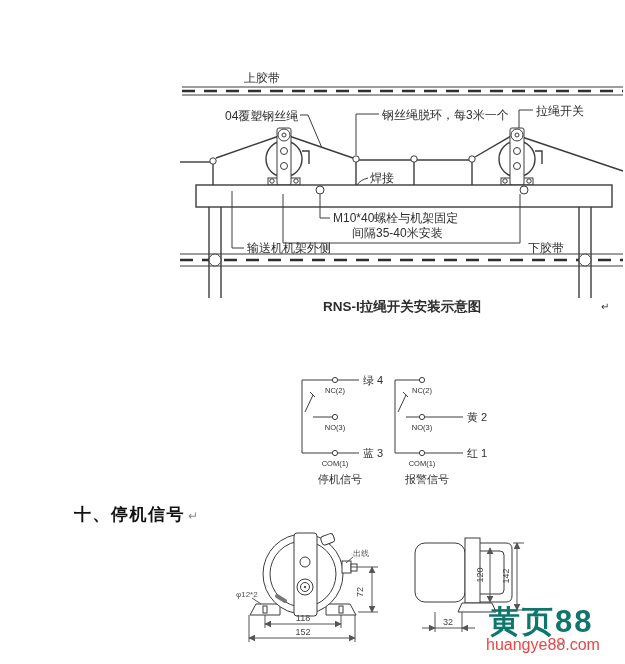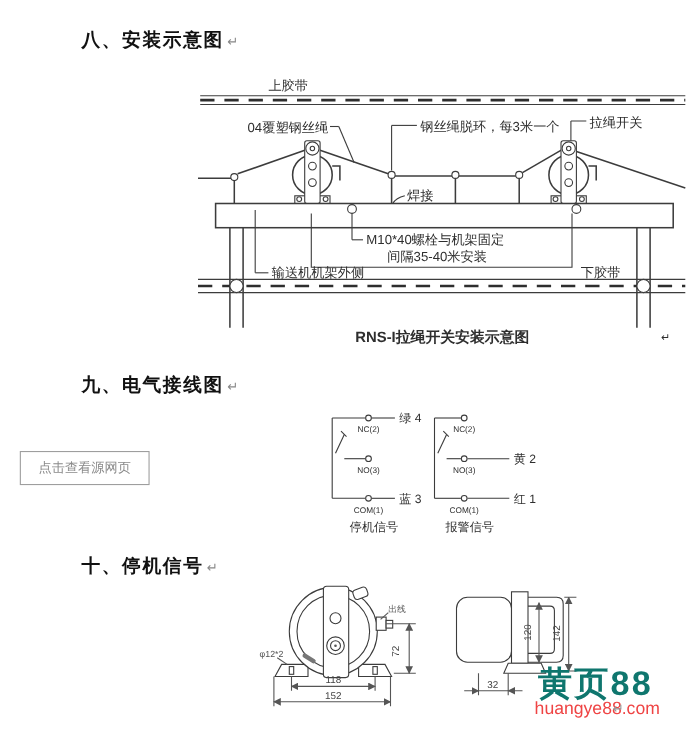--- a/index.html
+++ b/index.html
@@ -24,23 +24,20 @@
   .wm-brand{position:absolute;left:489px;top:601px;font-size:31px;font-weight:bold;
             color:#0f766e;letter-spacing:2px;white-space:nowrap;}
   .wm-domain{position:absolute;left:486px;top:636px;font-size:16px;color:#ef4444;white-space:nowrap;}
   .wm-mark{position:absolute;left:557px;top:637px;color:#999;font-size:12px;}
 </style>
 </head>
 <body>
 
 <div class="page">
 
-  <div class="heading" style="left:74px;top:25px;">
-    <span>八、安装示意图</span><span class="pmark">↵</span>
-  </div>
 
   <svg style="left:180px;top:58px;" width="445" height="262" viewBox="0 0 445 262">
     <defs>
       <marker id="arw" viewBox="0 0 10 10" refX="9" refY="5" markerWidth="7" markerHeight="7" orient="auto-start-reverse">
         <path d="M0,0 L10,5 L0,10 z" fill="#555"></path>
       </marker>
     </defs>
 
     <text x="64" y="24" class="lbl">上胶带</text>
     <g>
@@ -147,27 +144,21 @@
       <line class="beltdash" x1="0" y1="202" x2="443" y2="202"></line>
       <line class="ln" x1="0" y1="208" x2="443" y2="208"></line>
       <circle class="wh" cx="35" cy="202" r="6"></circle>
       <circle class="wh" cx="405" cy="202" r="6"></circle>
     </g>
 
     <text x="143" y="253" style="font-size:13.5px;font-weight:600;">RNS-I拉绳开关安装示意图</text>
     <text x="421" y="252" fill="#999" style="font-size:10px;">↵</text>
   </svg>
 
-  <div class="heading" style="left:74px;top:338px;">
-    <span>九、电气接线图</span><span class="pmark">↵</span>
-  </div>
-
-  <div class="src-box">
-    <span>点击查看源网页</span>
-  </div>
+
 
   <svg style="left:283px;top:366px;" width="215" height="132" viewBox="0 0 215 132">
 
     <g>
       <line class="ln" x1="19" y1="14" x2="49" y2="14"></line>
       <line class="ln" x1="19" y1="14" x2="19" y2="87"></line>
       <line class="ln" x1="22" y1="46" x2="30" y2="29"></line>
       <line class="ln" x1="27" y1="26" x2="32" y2="31"></line>
       <line class="ln" x1="30" y1="51" x2="49" y2="51"></line>
       <line class="ln" x1="19" y1="87" x2="49" y2="87"></line>

